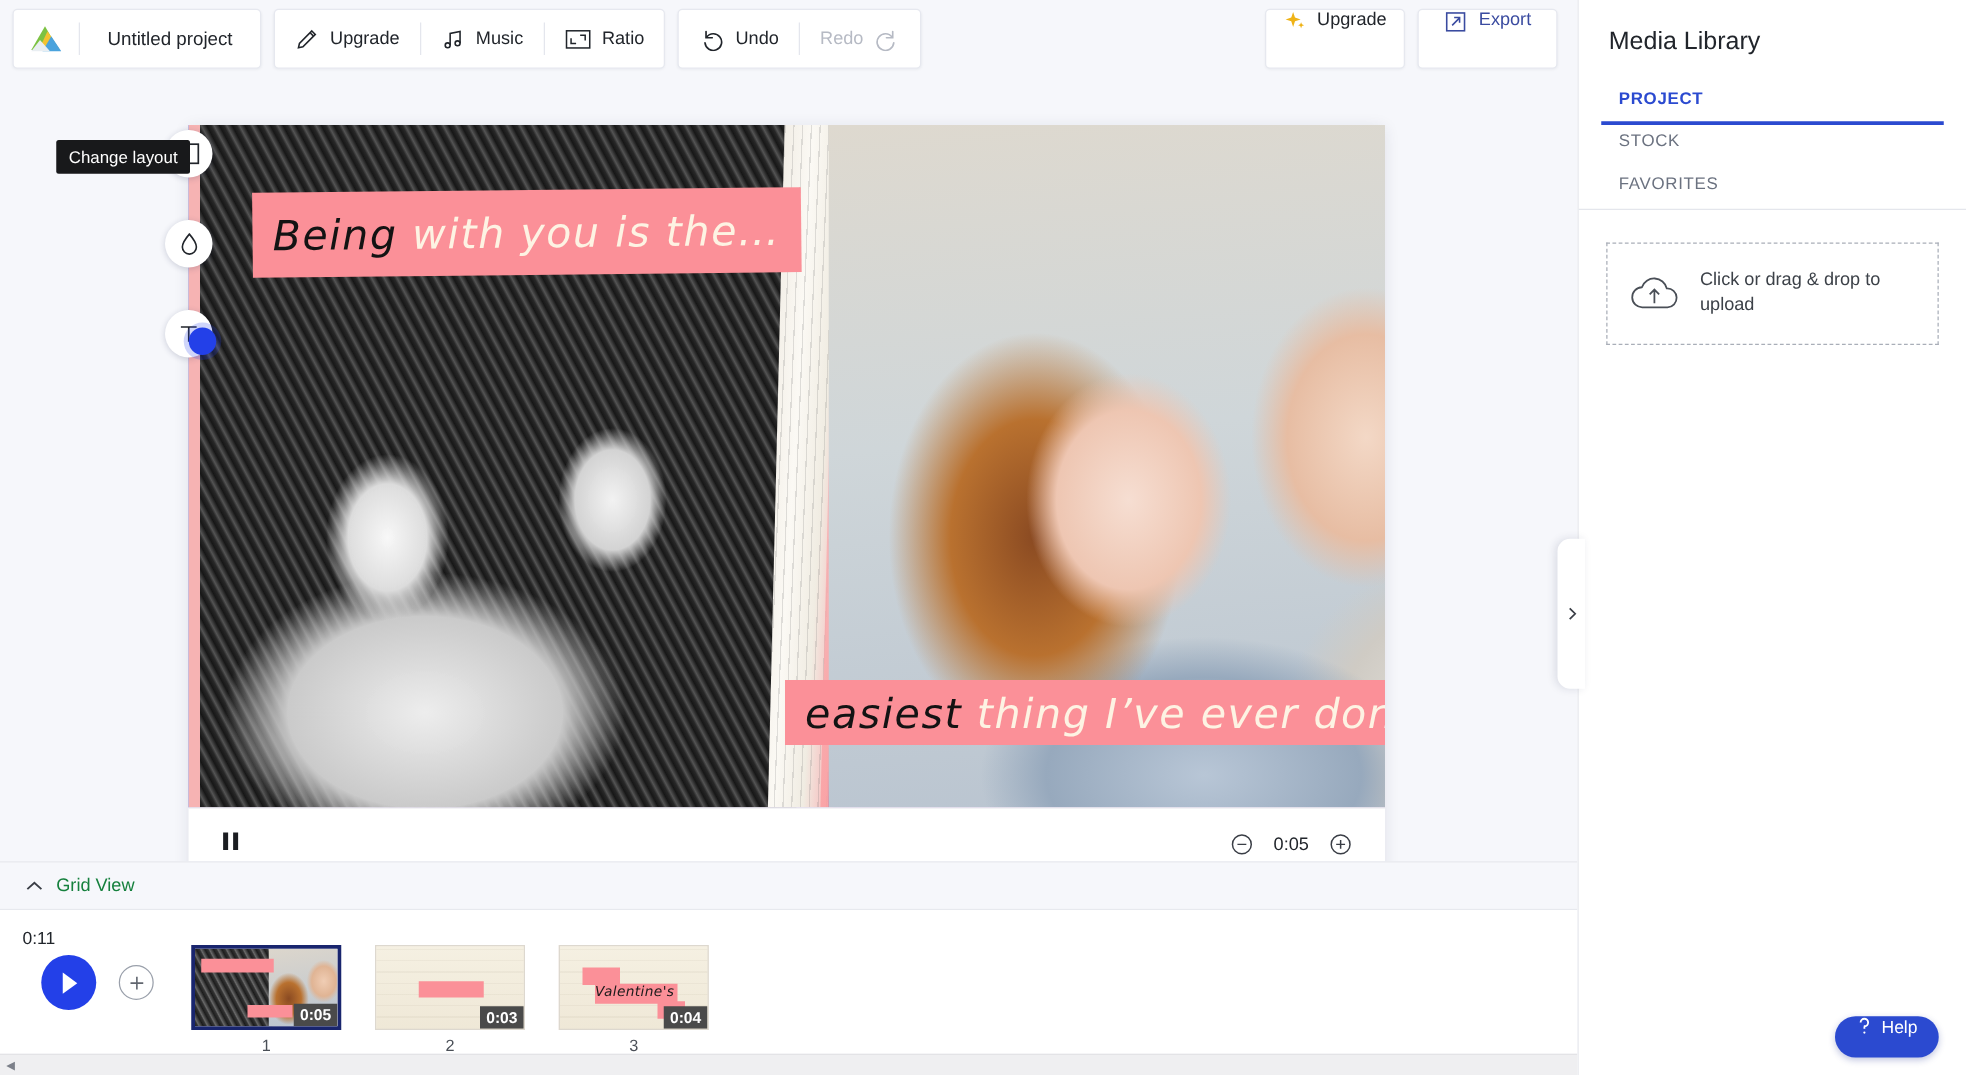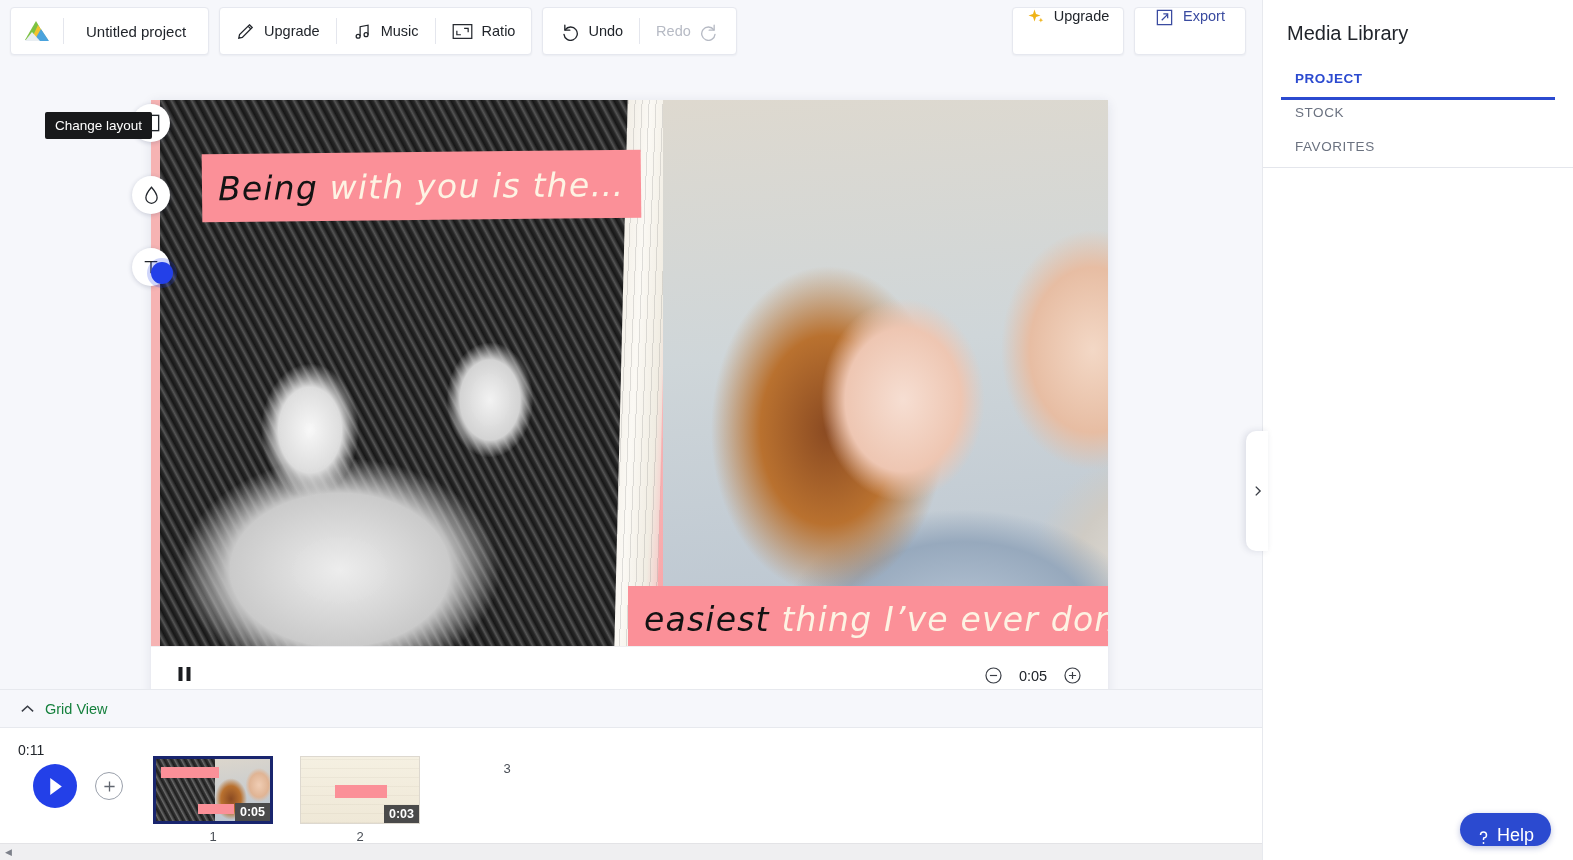--- a/index.html
+++ b/index.html
@@ -102,23 +102,22 @@
     display: flex; align-items: center; white-space: nowrap;
     letter-spacing: 1.2px;
   }
   .cap .dark  { color: #131313; }
   .cap .light { color: #fdf3e3; }
   .cap-top {
     left: 51px; top: 52px; height: 68px; padding: 0 16px;
     font-size: 33px; transform: rotate(-0.6deg);
   }
   .cap-bot {
-    left: 477px; top: 444px; height: 67px; padding: 11px 16px; right: 0;
+    left: 477px; top: 444px; height: 52px; padding: 11px 16px; right: 0;
     font-size: 33px;
-    margin-top: 42px;
   }
   .cap span { font-style: italic; }
 
   
   .rail { position: absolute; left: 0px; top: 42px; width: 60px; }
   .rail-btn {
     width: 38px; height: 38px; border-radius: 50%; background: #fff;
     box-shadow: 0 1px 5px rgba(30,40,80,.20);
     display: flex; align-items: center; justify-content: center;
     margin-bottom: 34px; cursor: pointer; position: relative;
@@ -237,22 +236,22 @@
   }
   .rp-tab.active { color: #2b4ad0; font-weight: bold; border-bottom-color: #2b4ad0; }
   .dropzone {
     margin: 26px 22px 0 22px; height: 82px; border: 1px dashed #a9aeb8;
     display: flex; align-items: center; justify-content: center; gap: 14px;
     padding: 0 16px; cursor: pointer;
   }
   .dz-text { font-size: 14.5px; color: #3c4148; line-height: 1.35; }
   .help-btn {
     position: absolute; right: 22px; bottom: 14px; height: 33px; padding: 0 17px;
-    background: #2b4ad0; color: #fff; border-radius: 17px; font-size: 18px;
-    display: flex; align-items: flex-end; gap: 7px; cursor: pointer;
+    background: #2b4ad0; color: #fff; border-radius: 17px; font-size: 14px;
+    display: flex; align-items: flex-start; gap: 7px; cursor: pointer;
     box-shadow: 0 2px 6px rgba(20,40,140,.28);
   }
 </style>
 </head>
 <body>
 
 <div class="app">
 
   <div class="topbar">
 
@@ -487,39 +486,56 @@
       <div class="scene">
         <div class="thumb">
           <div class="paper"></div>
           <div class="t2-cap"></div>
           <div class="badge">0:03</div>
         </div>
         <div class="scene-num">2</div>
       </div>
 
       <div class="scene">
+        <div class="thumb">
+          <div class="paper"></div>
+          <div class="t3-capA"></div>
+          <div class="t3-capB"></div>
+          <div class="t3-capC"></div>
+          <div class="t3-txt">Valentine's</div>
+          <div class="badge">0:04</div>
+        </div>
         <div class="scene-num">3</div>
       </div>
     </div>
 
     <div class="hscroll">
       <div class="hs-arrow">◀</div>
       <div class="hs-thumb" style="width:0px"></div>
     </div>
   </div>
 
   <div class="rpanel">
     <div class="rp-title">Media Library</div>
 
     <div class="rp-tabs">
       <div class="rp-tab active">PROJECT</div>
       <div class="rp-tab">STOCK</div>
       <div class="rp-tab">FAVORITES</div>
     </div>
 
+    <div class="dropzone">
+      <span class="icon">
+        <svg width="44" height="34" viewBox="0 0 46 36" fill="none" stroke="#4a4f57" stroke-width="1.5">
+          <path d="M12.5 29.5a8.5 8.5 0 0 1-.6-17A11 11 0 0 1 33 13.5a7.5 7.5 0 0 1 .6 16h-21z"></path>
+          <path d="M22.5 26V14.5M18.5 18.5l4-4 4 4"></path>
+        </svg>
+      </span>
+      <span class="dz-text">Click or drag &amp; drop to upload</span>
+    </div>
 
     <div class="help-btn">
       <span class="icon">
         <svg width="13" height="16" viewBox="0 0 12 16" fill="none" stroke="#ffffff" stroke-width="1.5">
           <path d="M3 5a3 3 0 1 1 3.2 3c-.2.6-.2 1.2-.2 2"></path>
             <circle cx="6" cy="13" r=".9" fill="#fff" stroke="none"></circle>
         </svg>
       </span>
       <span>Help</span>
     </div>

